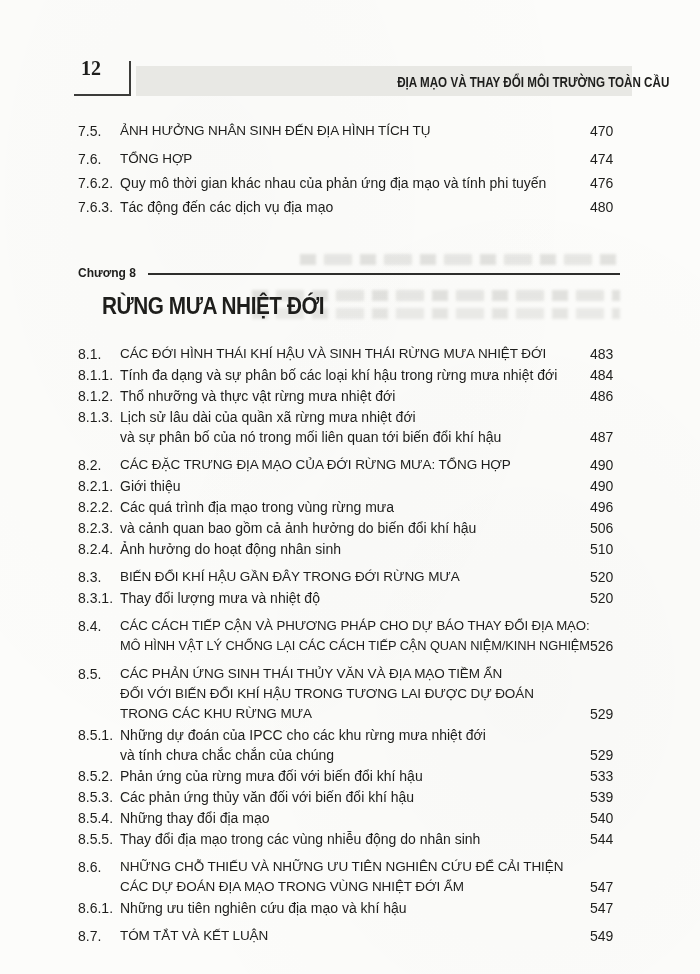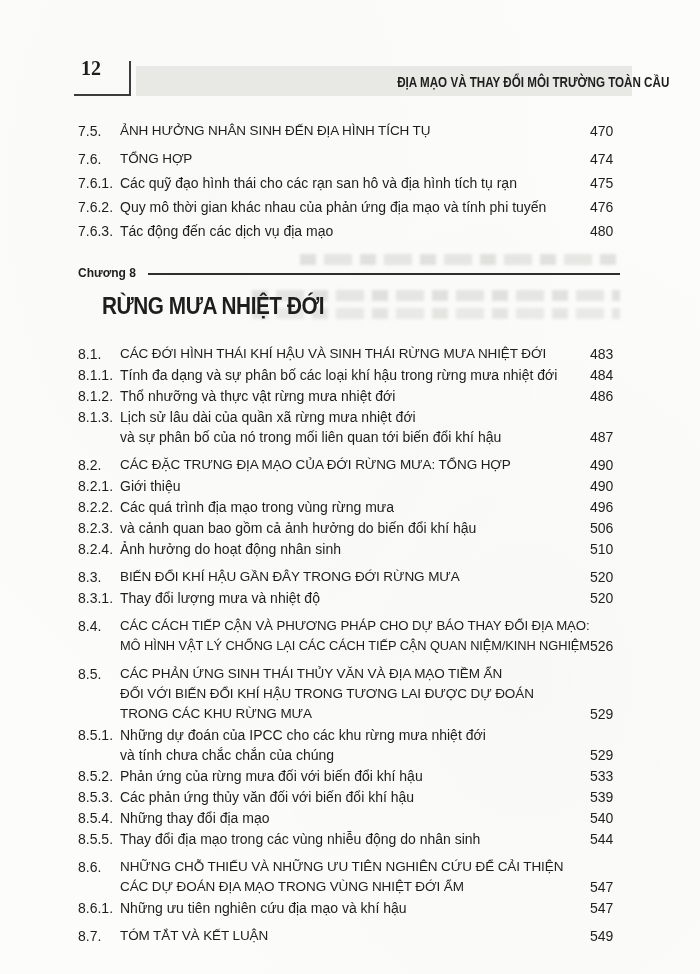--- a/index.html
+++ b/index.html
@@ -114,27 +114,20 @@
         <span class="pg">470</span>
       </div>
       <div class="entry top">
         <span class="num">7.6.</span>
         <span class="title">
           <span class="tline fitline">TỔNG HỢP</span>
         </span>
         <span class="pg">474</span>
       </div>
       <div class="entry sub">
-        <span class="num">7.6.1.</span>
-        <span class="title">
-          <span class="tline fitline">Các quỹ đạo hình thái cho các rạn san hô và địa hình tích tụ rạn</span>
-        </span>
-        <span class="pg">475</span>
-      </div>
-      <div class="entry sub">
         <span class="num">7.6.2.</span>
         <span class="title">
           <span class="tline fitline">Quy mô thời gian khác nhau của phản ứng địa mạo và tính phi tuyến</span>
         </span>
         <span class="pg">476</span>
       </div>
       <div class="entry sub">
         <span class="num">7.6.3.</span>
         <span class="title">
           <span class="tline fitline">Tác động đến các dịch vụ địa mạo</span>

